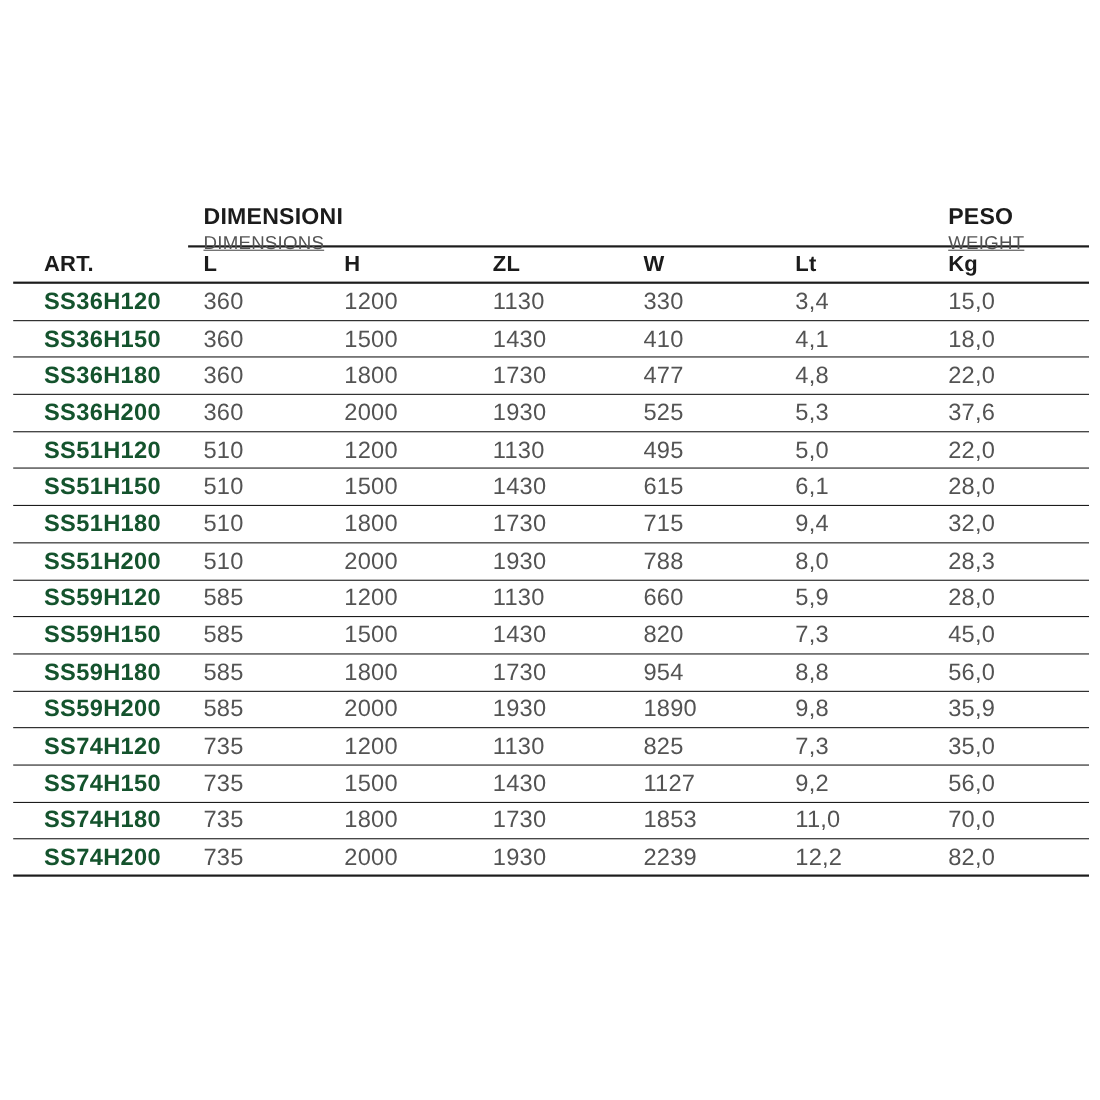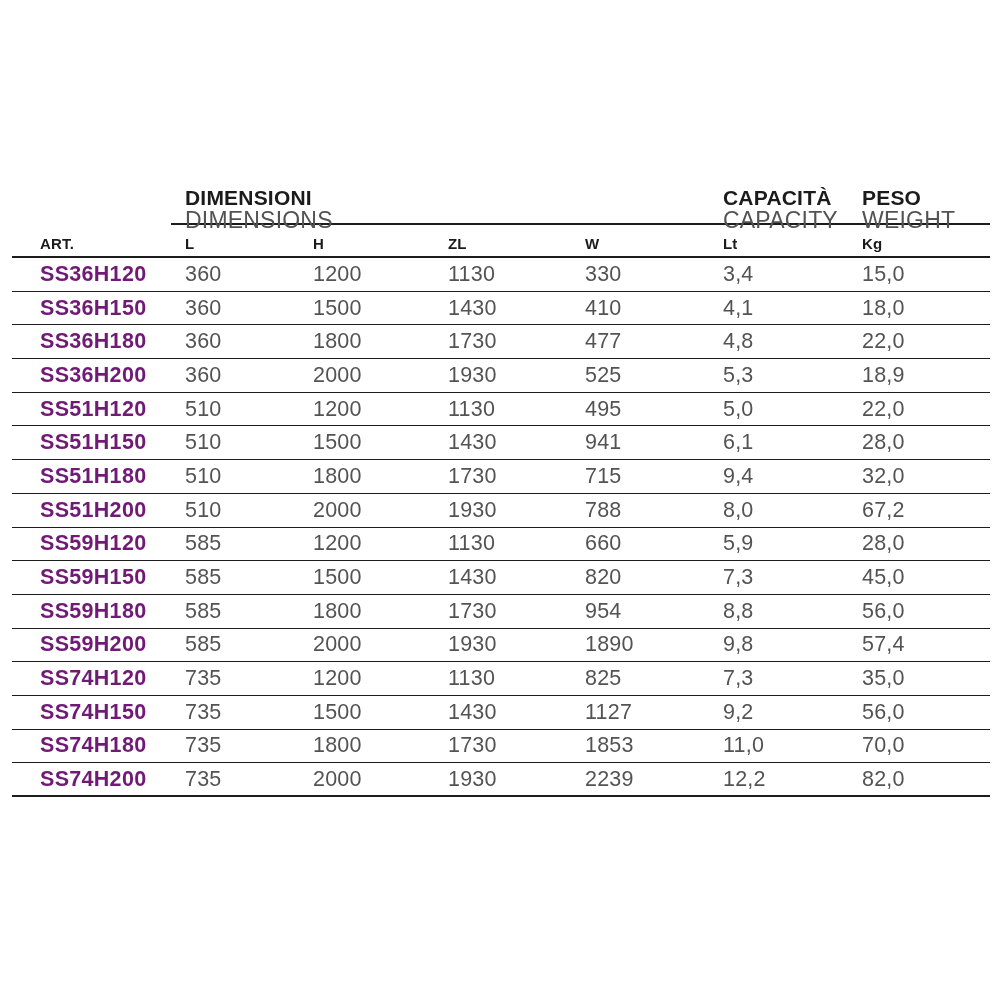--- a/index.html
+++ b/index.html
@@ -40,46 +40,47 @@
   }
   .g-title{
     font-size:21px;
     line-height:23px;
     font-weight:700;
     letter-spacing:.2px;
     color:var(--ink);
     white-space:nowrap;
   }
   .g-sub{
-    font-size:23px;
+    font-size:17px;
     line-height:23px;
     font-weight:400;
     letter-spacing:.2px;
     color:var(--soft);
     white-space:nowrap;
+    text-decoration:underline;
   }
   .g-dimensions{left:14px;}
   .g-output{left:414px;}
   .g-capacity{left:552px;}
   .g-weight{left:691px;}
 
   
   .units-row,.row{
     display:grid;
     grid-template-columns:145px 128px 135px 137px 138px 139px 128px;
     width:100%;
     padding-left:28px;
   }
   .units-row{
     height:33px;
     border-bottom:2.5px solid var(--line);
     align-items:end;
   }
   .units-row .cell{
-    font-size:15px;
+    font-size:20px;
     font-weight:700;
     letter-spacing:.2px;
     color:var(--ink);
     padding-bottom:4px;
     white-space:nowrap;
   }
   .row{
     height:33.7px;
     border-bottom:1px solid var(--line);
     align-items:center;
@@ -89,38 +90,34 @@
   }
   .cell{
     font-size:21.5px;
     font-weight:400;
     letter-spacing:.2px;
     color:var(--soft);
     white-space:nowrap;
   }
   .row .cell.art{
     font-weight:700;
-    color:#701a75;
+    color:#14532d;
     letter-spacing:.3px;
   }
 </style>
 </head>
 <body>
 
 <div class="page">
   <div class="spec-table">
 
     <div class="group-row">
       <div class="group g-dimensions">
         <div class="g-title">DIMENSIONI</div>
         <div class="g-sub">DIMENSIONS</div>
-      </div>
-      <div class="group g-capacity">
-        <div class="g-title">CAPACITÀ</div>
-        <div class="g-sub">CAPACITY</div>
       </div>
       <div class="group g-weight">
         <div class="g-title">PESO</div>
         <div class="g-sub">WEIGHT</div>
       </div>
     </div>
 
     <div class="units-row">
       <div class="cell">ART.</div>
       <div class="cell">L</div>
@@ -159,57 +156,57 @@
           <div class="cell">4,8</div>
           <div class="cell">22,0</div>
         </div>
         <div class="row">
           <div class="cell art">SS36H200</div>
           <div class="cell">360</div>
           <div class="cell">2000</div>
           <div class="cell">1930</div>
           <div class="cell">525</div>
           <div class="cell">5,3</div>
-          <div class="cell">18,9</div>
+          <div class="cell">37,6</div>
         </div>
         <div class="row">
           <div class="cell art">SS51H120</div>
           <div class="cell">510</div>
           <div class="cell">1200</div>
           <div class="cell">1130</div>
           <div class="cell">495</div>
           <div class="cell">5,0</div>
           <div class="cell">22,0</div>
         </div>
         <div class="row">
           <div class="cell art">SS51H150</div>
           <div class="cell">510</div>
           <div class="cell">1500</div>
           <div class="cell">1430</div>
-          <div class="cell">941</div>
+          <div class="cell">615</div>
           <div class="cell">6,1</div>
           <div class="cell">28,0</div>
         </div>
         <div class="row">
           <div class="cell art">SS51H180</div>
           <div class="cell">510</div>
           <div class="cell">1800</div>
           <div class="cell">1730</div>
           <div class="cell">715</div>
           <div class="cell">9,4</div>
           <div class="cell">32,0</div>
         </div>
         <div class="row">
           <div class="cell art">SS51H200</div>
           <div class="cell">510</div>
           <div class="cell">2000</div>
           <div class="cell">1930</div>
           <div class="cell">788</div>
           <div class="cell">8,0</div>
-          <div class="cell">67,2</div>
+          <div class="cell">28,3</div>
         </div>
         <div class="row">
           <div class="cell art">SS59H120</div>
           <div class="cell">585</div>
           <div class="cell">1200</div>
           <div class="cell">1130</div>
           <div class="cell">660</div>
           <div class="cell">5,9</div>
           <div class="cell">28,0</div>
         </div>
@@ -231,21 +228,21 @@
           <div class="cell">8,8</div>
           <div class="cell">56,0</div>
         </div>
         <div class="row">
           <div class="cell art">SS59H200</div>
           <div class="cell">585</div>
           <div class="cell">2000</div>
           <div class="cell">1930</div>
           <div class="cell">1890</div>
           <div class="cell">9,8</div>
-          <div class="cell">57,4</div>
+          <div class="cell">35,9</div>
         </div>
         <div class="row">
           <div class="cell art">SS74H120</div>
           <div class="cell">735</div>
           <div class="cell">1200</div>
           <div class="cell">1130</div>
           <div class="cell">825</div>
           <div class="cell">7,3</div>
           <div class="cell">35,0</div>
         </div>

